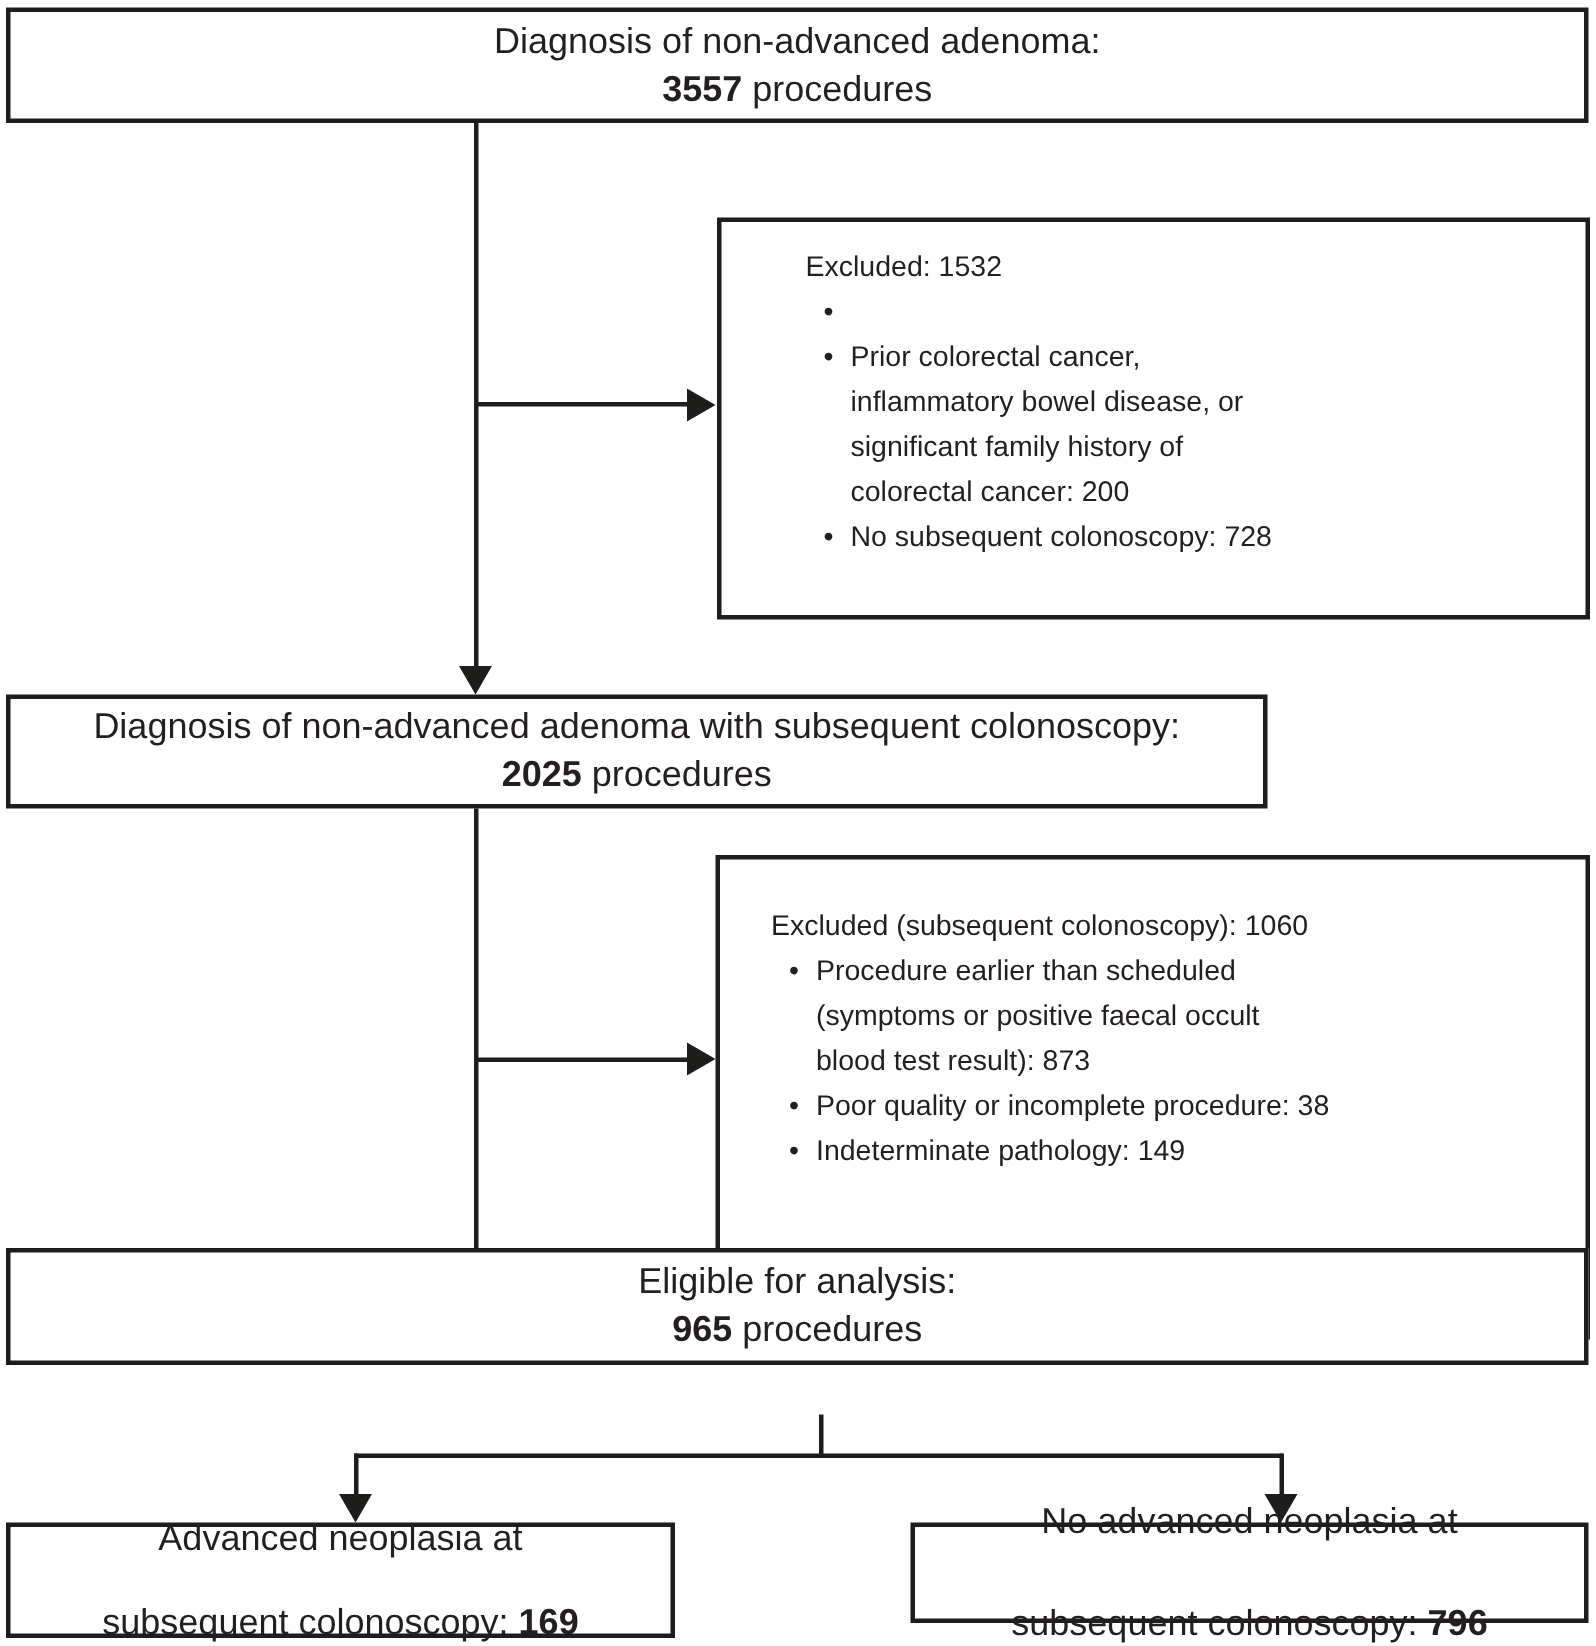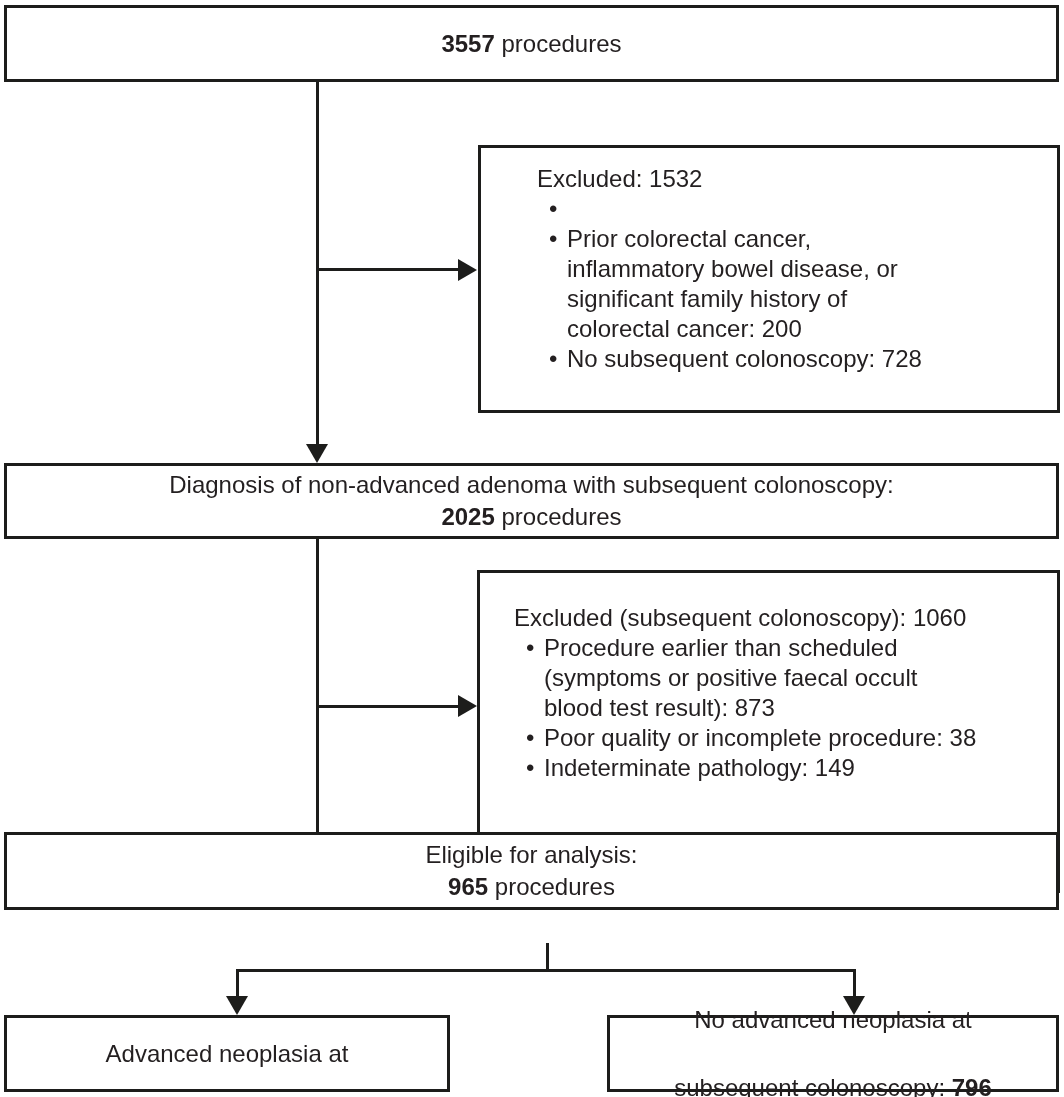--- a/index.html
+++ b/index.html
@@ -29,29 +29,29 @@
   .center-node{
     display:flex;
     flex-direction:column;
     align-items:center;
     justify-content:center;
     text-align:center;
     font-size:24px;
     line-height:32px;
   }
   #n-top   {left:4px;  top:5px;    width:1055px; height:77px;}
-  #n-mid   {left:4px;  top:463px;  width:1055px; height:76px;}
+  #n-mid   {left:4px;  top:463px;  width:841px; height:76px;}
   #n-elig  {left:4px;  top:832px;  width:1055px; height:78px;}
   #n-out-l {left:4px;  top:1015px; width:446px;  height:77px;gap:24px;}
-  #n-out-r {left:607px;top:1015px; width:452px;  height:77px;gap:36px;}
+  #n-out-r {left:607px;top:1015px; width:452px;  height:67px;gap:36px;}
 
   #n-excl1 {left:478px;top:145px;  width:582px;  height:268px; padding:16px 16px 0 56px;}
   #n-excl2 {left:477px;top:570px;  width:583px;  height:323px; padding:30px 12px 0 34px;}
 
-  .excl-node{font-size:24px;line-height:30px;}
+  .excl-node{font-size:19px;line-height:30px;}
   .ehead{font-weight:400;}
   .elist{list-style:none;padding-left:12px;}
   .eitem{display:flex;}
   .dot{width:12px;flex:0 0 12px;}
   .etext{white-space:pre-line;padding-left:6px;}
 
   strong{font-weight:700;text-align:center;}
 
   
   .vline,.hline{position:absolute;background:var(--line);}
@@ -86,20 +86,21 @@
   #c2-harrow   {left:458px;top:695px;}
   #drop-l-arrow{left:226px;top:996px;}
   #drop-r-arrow{left:843px;top:996px;}
 </style>
 </head>
 <body>
 
 <div class="diagram">
 
   <section class="node center-node" id="n-top">
+    <p>Diagnosis of non-advanced adenoma:</p>
     <p><strong>3557</strong><span> procedures</span></p>
   </section>
 
   <div class="vline" id="c1-v"></div>
   <div class="arr-d" id="c1-arrow"></div>
   <div class="hline" id="c1-h"></div>
   <div class="arr-r" id="c1-harrow"></div>
 
   <aside class="node excl-node" id="n-excl1">
     <p class="ehead">Excluded: 1532</p>
@@ -158,20 +159,21 @@
 
   <div class="vline" id="stub"></div>
   <div class="hline" id="split-h"></div>
   <div class="vline" id="drop-l"></div>
   <div class="arr-d" id="drop-l-arrow"></div>
   <div class="vline" id="drop-r"></div>
   <div class="arr-d" id="drop-r-arrow"></div>
 
   <section class="node center-node" id="n-out-l">
     <p>Advanced neoplasia at</p>
+    <p><span>subsequent colonoscopy: </span><strong>169</strong></p>
   </section>
 
   <section class="node center-node" id="n-out-r">
     <p>No advanced neoplasia at</p>
     <p><span>subsequent colonoscopy: </span><strong>796</strong></p>
   </section>
 
 </div>
 
 </body></html>

